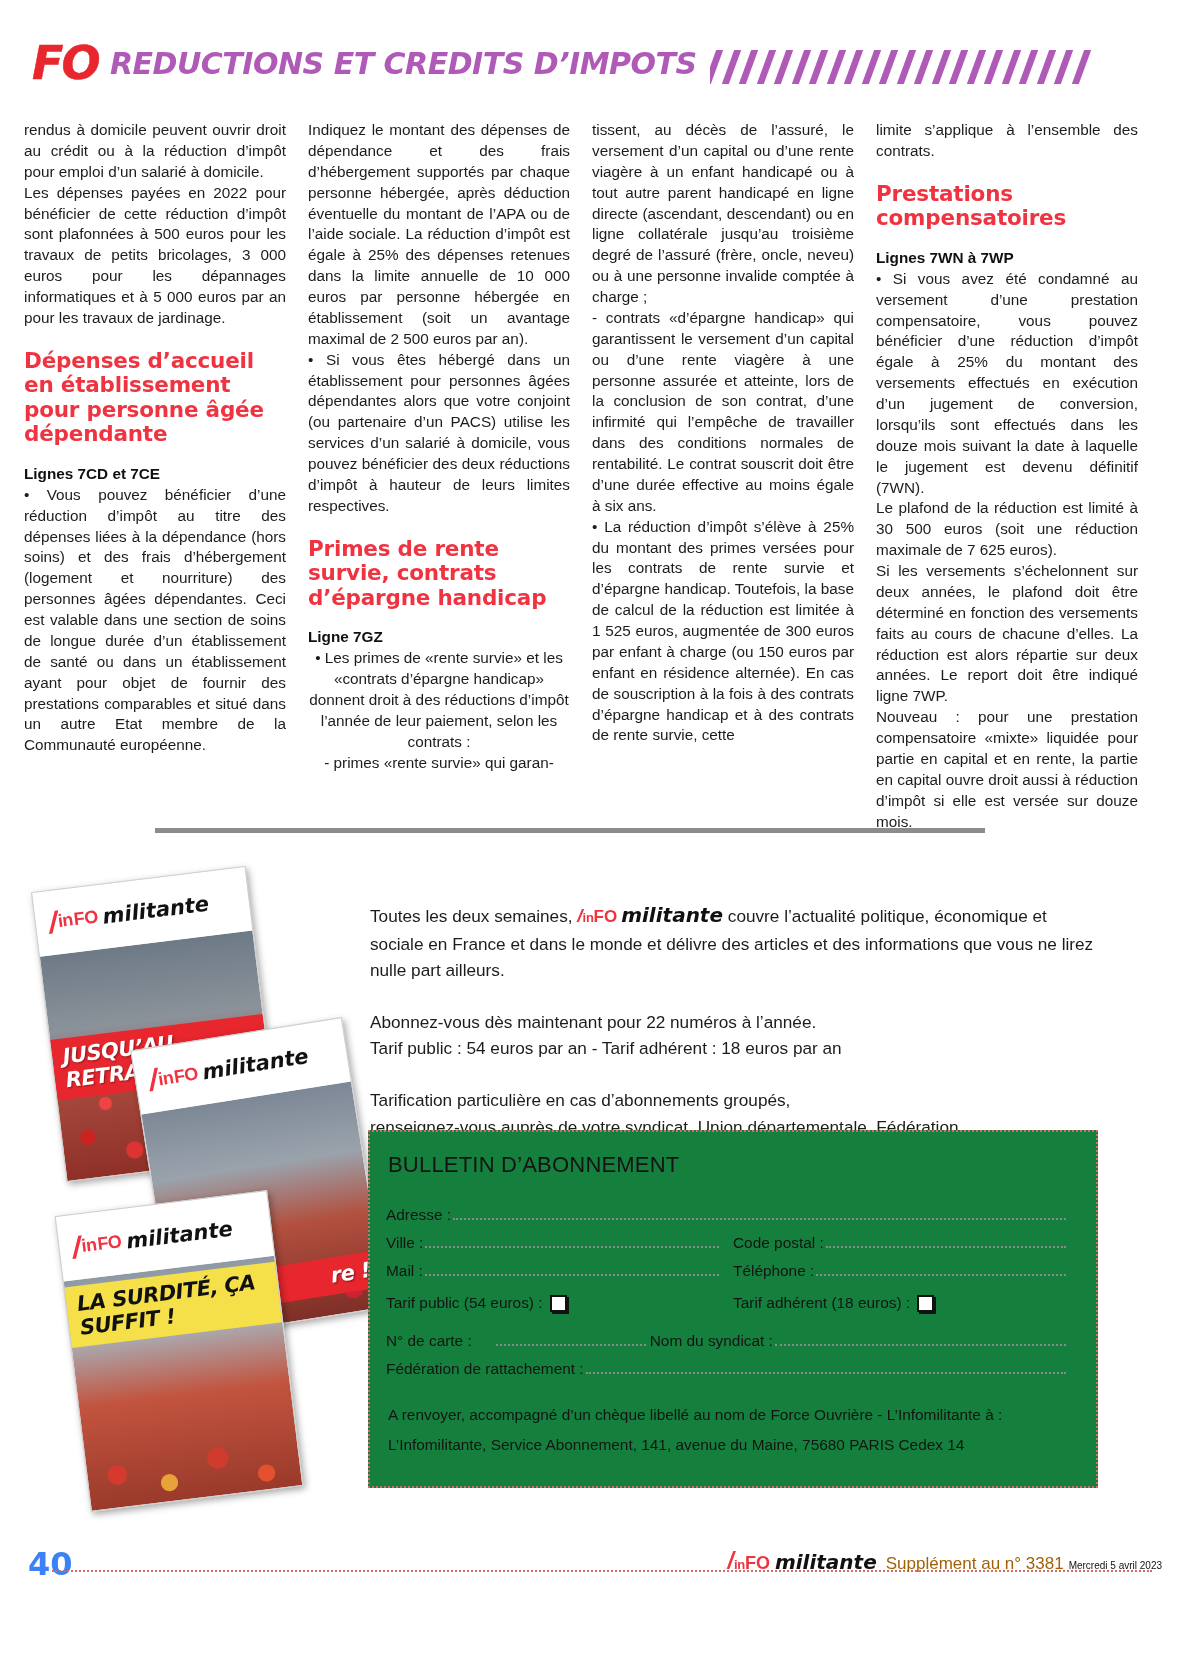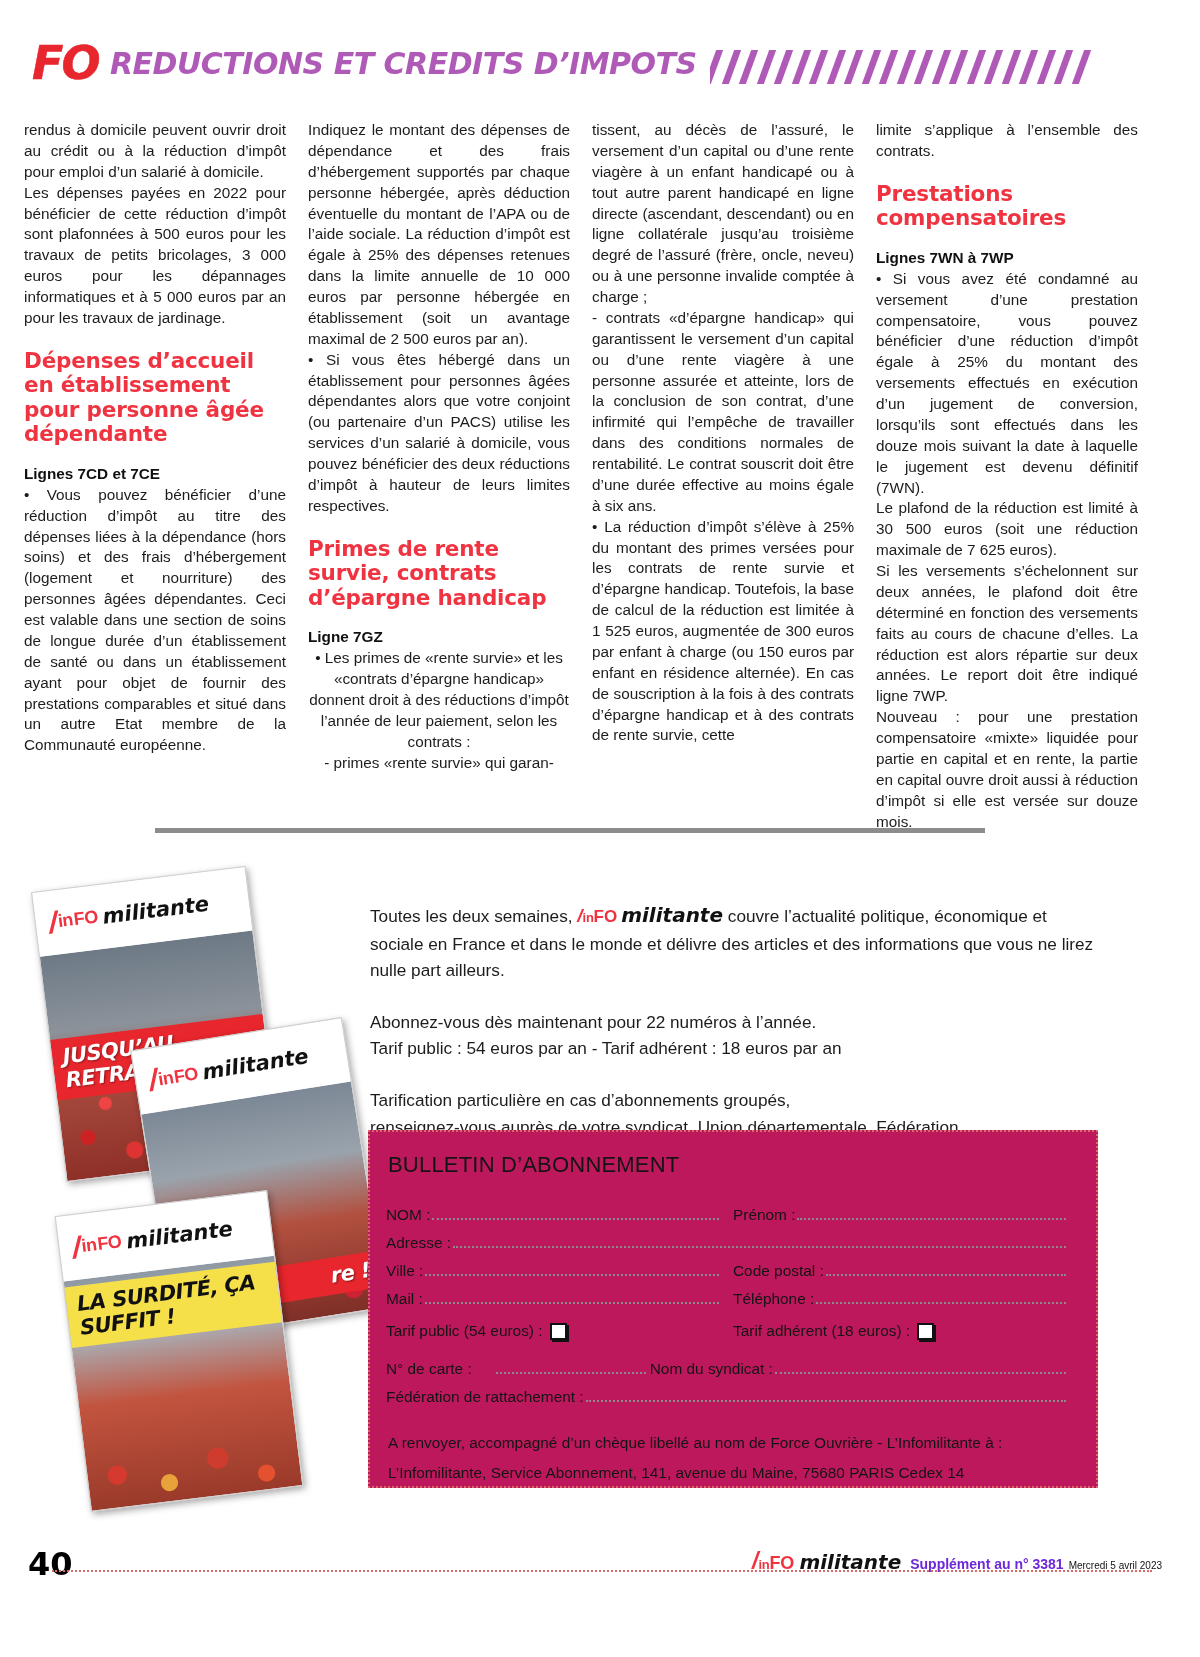--- a/index.html
+++ b/index.html
@@ -231,21 +231,21 @@
   }
 
   
   .bulletin {
     position: absolute;
     left: 368px; top: 1130px;
     width: 730px; height: 358px;
     border: 2px dotted #d86a6a;
     box-sizing: border-box;
     padding: 18px 16px 12px 16px;
-    background: #be185d;
+    background: #15803d;
   }
   .bulletin h2 {
     margin: 2px 0 28px 2px;
     font-size: 22px;
     font-weight: 400;
     color: #141414;
     letter-spacing: 0.2px;
   }
   .frow {
     display: flex;
@@ -294,38 +294,38 @@
     left: 52px; top: 1570px;
     width: 1100px;
     border-bottom: 2px dotted #d86a6a;
   }
   .page-num {
     position: absolute;
     left: 28px; top: 1545px;
     font-family: "DejaVu Sans", sans-serif;
     font-size: 32px;
     font-weight: 700;
-    color: #000000;
+    color: #3b82f6;
   }
   .footer-right {
     position: absolute;
     right: 38px; top: 1548px;
     display: flex;
     align-items: baseline;
     white-space: nowrap;
   }
   .footer-right .f-slash { color: #ef3340; font-weight: 700; font-style: italic; font-size: 23px; }
   .footer-right .f-in { color: #ef3340; font-weight: 900; font-size: 13px; letter-spacing: -.3px;}
   .footer-right .f-fo { color: #ef3340; font-weight: 900; font-size: 18px; }
   .footer-right .f-mil {
     font-family: "DejaVu Sans", sans-serif;
     font-weight: 700; font-style: italic; font-size: 20px;
     color: #111; margin: 0 9px 0 5px;
   }
-  .footer-right .f-sup { font-size: 14px; font-weight: 700; color: #6d28d9; }
+  .footer-right .f-sup { font-size: 17px; font-weight: 400; color: #a16207; }
   .footer-right .f-date { font-size: 10px; font-weight: 400; color: #111; margin-left: 5px; }
 </style>
 </head>
 <body>
 
 <div class="header">
   <div class="fo-logo">FO</div>
   <div class="header-title">REDUCTIONS ET CREDITS D’IMPOTS</div>
   <div class="header-stripes">
       <i style="left: 0px;"></i>
@@ -443,30 +443,20 @@
   </div>
   <div class="para">
     <div>Tarification particulière en cas d’abonnements groupés,</div>
     <div>renseignez-vous auprès de votre syndicat, Union départementale, Fédération.</div>
   </div>
 </div>
 
 <div class="bulletin">
   <h2>BULLETIN D’ABONNEMENT</h2>
 
-  <div class="frow">
-    <div class="fcell half">
-      <span class="lab">NOM :</span>
-      <span class="dots"></span>
-    </div>
-    <div class="fcell half">
-      <span class="lab">Prénom :</span>
-      <span class="dots"></span>
-    </div>
-  </div>
 
   <div class="frow">
     <div class="fcell full">
       <span class="lab">Adresse :</span>
       <span class="dots"></span>
     </div>
   </div>
 
   <div class="frow">
     <div class="fcell half">

